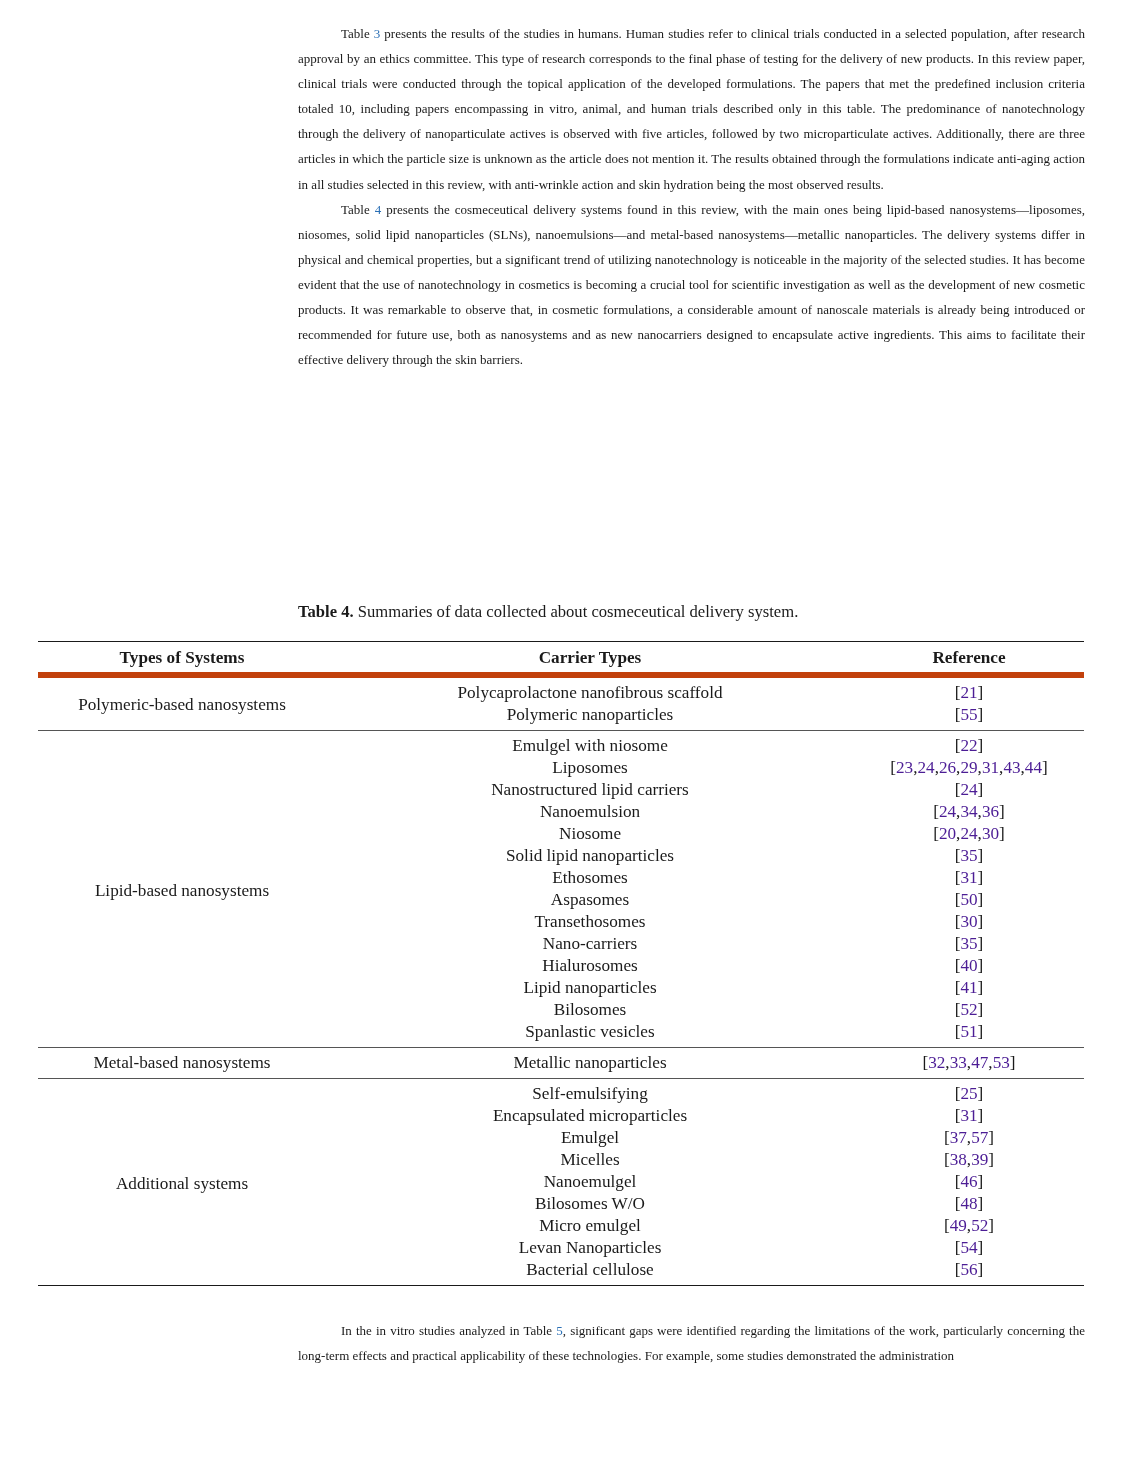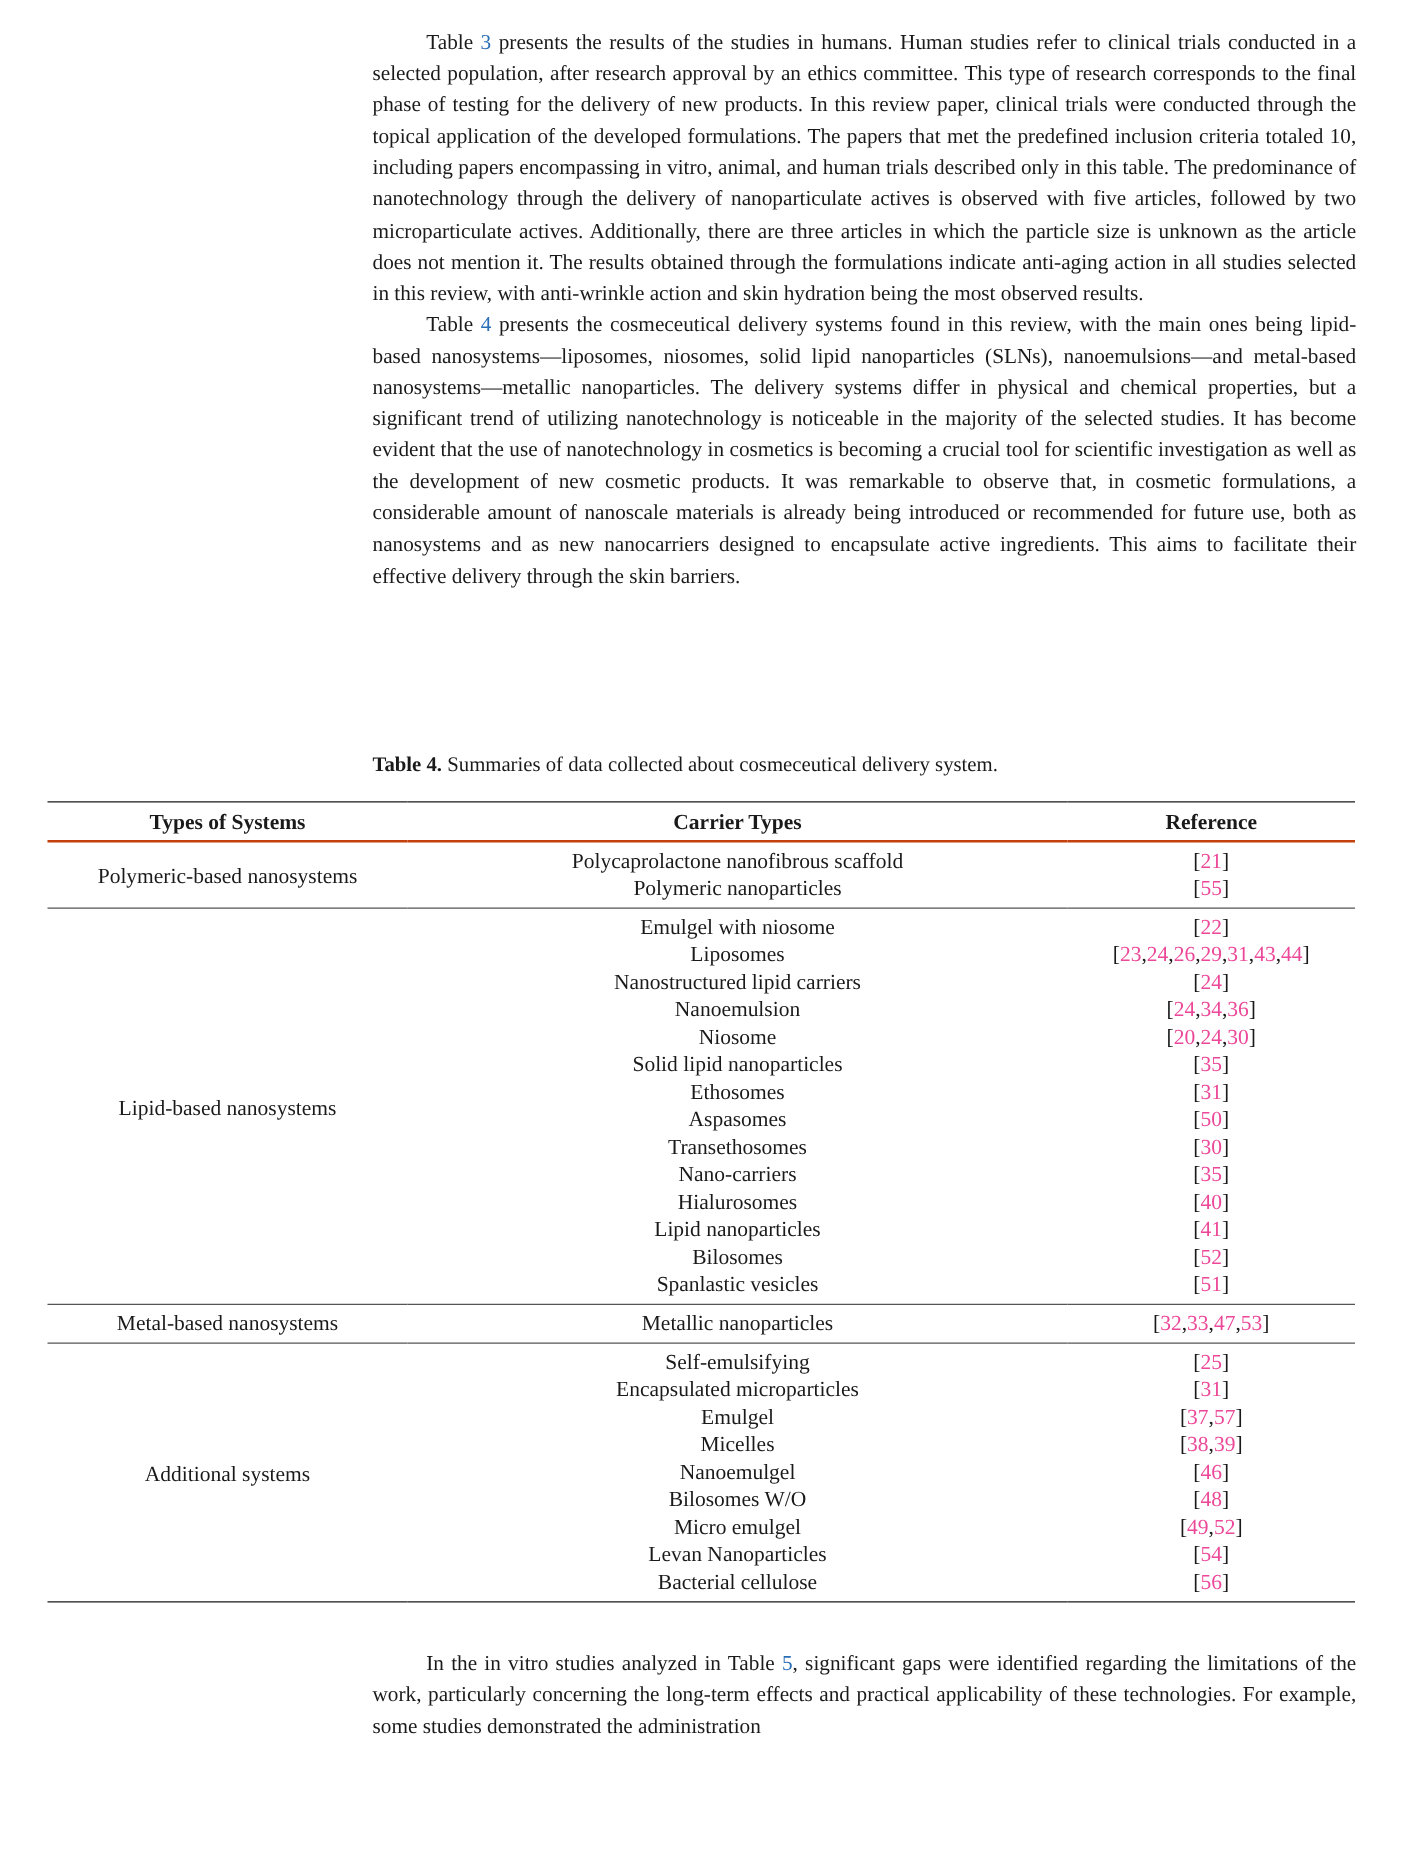--- a/index.html
+++ b/index.html
@@ -3,43 +3,43 @@
 <meta charset="utf-8">
 <style>
   html, body { margin: 0; padding: 0; background: #ffffff; }
   body {
     width: 1130px; height: 1481px; position: relative; overflow: hidden;
     font-family: "Liberation Serif", "DejaVu Serif", serif;
     color: #1a1a1a;
   }
   .para {
     position: absolute; left: 298px; width: 787px;
-    font-size: 17px; line-height: 25.1px;
+    font-size: 13px; line-height: 25.1px;
     text-align: justify; hyphens: manual;
   }
   .para p { margin: 0; text-indent: 43px; }
   .ref { color: #2a6fb5; }
   .caption {
     position: absolute; left: 298px; top: 601px; width: 787px;
     font-size: 16.6px; line-height: 22px;
   }
   .caption b { font-weight: bold; }
   table.t4 {
     position: absolute; left: 38px; top: 641px; width: 1046px;
     border-collapse: collapse; font-size: 17.2px; line-height: 22px;
   }
   table.t4 th { font-weight: bold; padding: 5px 0 3px 0; text-align: center; }
   table.t4 td { text-align: center; vertical-align: middle; padding: 0; }
-  table.t4 thead tr { border-top: 1.6px solid #1a1a1a; border-bottom: 2px solid #c2410c; }
+  table.t4 thead tr { border-top: 1.6px solid #1a1a1a; border-bottom: 6px solid #c2410c; }
   table.t4 tbody.grp { border-bottom: 1px solid #555; }
   table.t4 tbody.grp.last { border-bottom: 1.6px solid #1a1a1a; }
   tbody.grp tr:first-child td { padding-top: 4px; }
   tbody.grp tr:last-child td { padding-bottom: 4px; }
   col.c1 { width: 288px; } col.c2 { width: 528px; } col.c3 { width: 230px; }
-  .refs span.rn { color: #ec4899; }
+  .refs span.rn { color: #4c1d95; }
 </style>
 </head>
 <body>
 
 <div class="para" id="para-top" style="top:21px;">
     <p><span>Table </span><a class="ref">3</a><span> presents the results of the studies in humans. Human studies refer to clinical trials conducted in a selected population, after research approval by an ethics committee. This type of research corresponds to the final phase of testing for the delivery of new products. In this review paper, clinical trials were conducted through the topical application of the developed formulations. The papers that met the predefined inclusion criteria totaled 10, including papers encompassing in vitro, animal, and human trials described only in this table. The predominance of nanotechnology through the delivery of nanoparticulate actives is observed with five articles, followed by two microparticulate actives. Additionally, there are three articles in which the particle size is unknown as the article does not mention it. The results obtained through the formulations indicate anti-aging action in all studies selected in this review, with anti-wrinkle action and skin hydration being the most observed results.</span></p>
     <p><span>Table </span><a class="ref">4</a><span> presents the cosmeceutical delivery systems found in this review, with the main ones being lipid-based nanosystems—liposomes, niosomes, solid lipid nanoparti­cles (SLNs), nanoemulsions—and metal-based nanosystems—metallic nanoparticles. The delivery systems differ in physical and chemical properties, but a significant trend of uti­lizing nanotechnology is noticeable in the majority of the selected studies. It has become evident that the use of nanotechnology in cosmetics is becoming a crucial tool for scientific investigation as well as the development of new cosmetic products. It was remarkable to observe that, in cosmetic formulations, a considerable amount of nanoscale materials is already being introduced or recommended for future use, both as nanosystems and as new nanocarriers designed to encapsulate active ingredients. This aims to facilitate their effective delivery through the skin barriers.</span></p>
   </div>
 
 <div class="caption">

